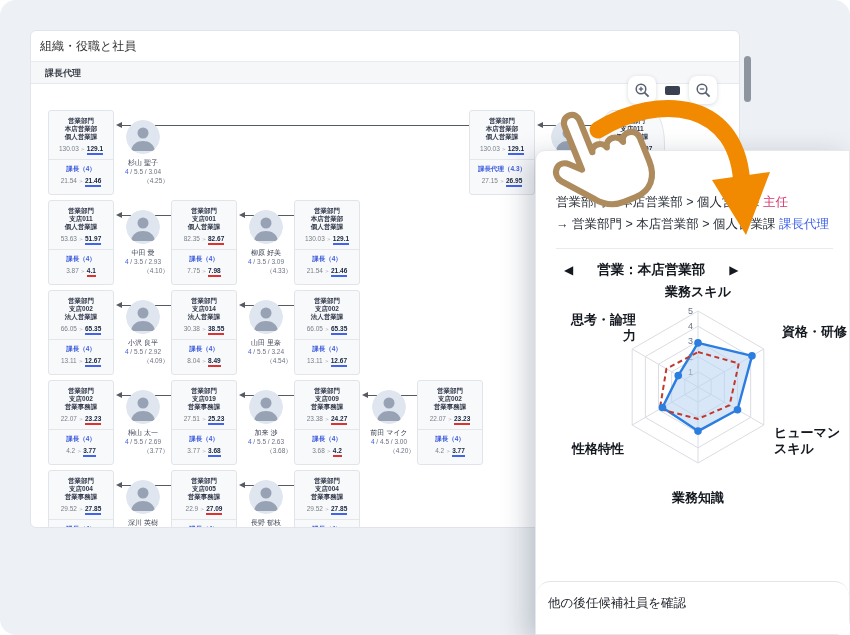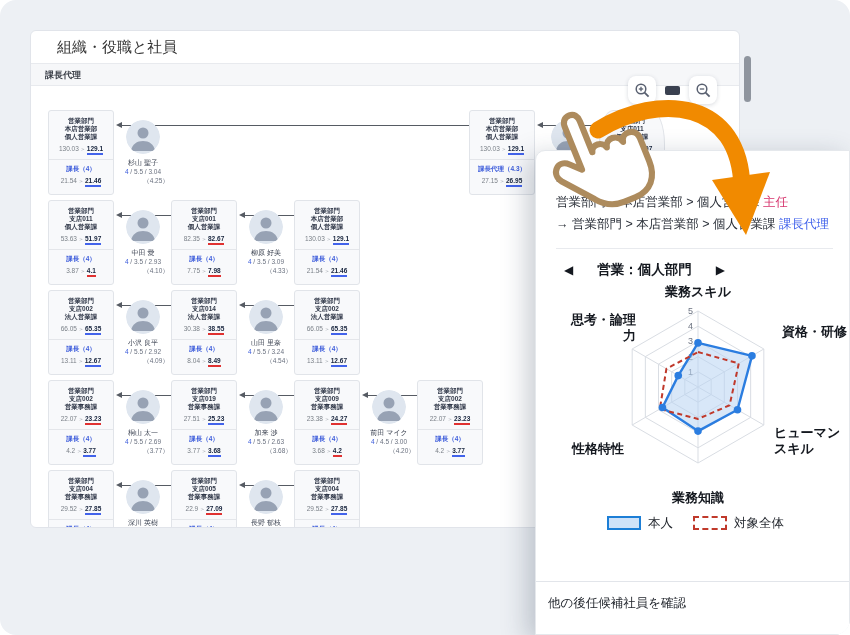--- a/index.html
+++ b/index.html
@@ -1,21 +1,21 @@
 <!DOCTYPE html>
 <html><head>
 <meta charset="utf-8">
 <style>
   html,body{margin:0;padding:0;background:#fff;}
   body{width:850px;height:635px;font-family:"Liberation Sans","DejaVu Sans",sans-serif;}
   .page{position:relative;width:850px;height:635px;background:#edf0f4;border-radius:16px;overflow:hidden;}
 
   
   .org-panel{position:absolute;left:30px;top:30px;width:710px;height:498px;background:#fff;border:1px solid #e1e4ea;border-radius:6px;box-sizing:border-box;}
-  .panel-title{font-size:15px;color:#333;padding:7px 26px 6px;border-bottom:1px solid #e8eaee;}
+  .panel-title{font-size:12px;color:#333;padding:7px 9px 6px;border-bottom:1px solid #e8eaee;}
   .col-headers{display:flex;height:21px;background:#f6f7f9;border-bottom:1px solid #e8eaee;font-size:9px;font-weight:bold;color:#3a3f48;}
   .col-h{box-sizing:border-box;padding:5px 0 0 14px;}
   .col-h.c1{width:435px;border-right:1px solid #e4e7ec;}
   .col-h.c2{flex:1;}
   .zoom-controls{position:absolute;top:45px;right:22px;display:flex;align-items:center;gap:9px;z-index:5;}
   .zbtn{width:28px;height:28px;background:#fff;border-radius:8px;box-shadow:0 1px 4px rgba(40,50,70,.18);display:flex;align-items:center;justify-content:center;cursor:pointer;}
   .zind{width:15px;height:9px;background:#3a4150;border-radius:2px;}
 
   .chart-area{position:absolute;left:0;top:73px;width:708px;height:423px;overflow:hidden;}
   .orow{position:absolute;left:0;width:708px;height:90px;}
@@ -54,21 +54,21 @@
   .role-blue{color:#4263eb;}
   .dp-div{border-top:1px solid #e8eaee;margin:12px 16px 12px 0;}
   .selector{display:flex;align-items:center;gap:24px;font-size:13.5px;font-weight:bold;color:#14181f;margin:0 0 2px 8px;}
   .sel-arrow{font-size:12px;cursor:pointer;color:#14181f;}
   .radar-wrap{margin-left:-8px;}
   .legend{display:flex;align-items:center;justify-content:center;gap:20px;font-size:12.5px;color:#23272e;margin:2px 14px 0 0;}
   .leg-item{display:flex;align-items:center;gap:7px;}
   .sw-blue{width:34px;height:14px;background:#cfe2f8;border:2px solid #1c7ed6;box-sizing:border-box;}
   .sw-red{width:34px;height:14px;border:2px dashed #c0392b;box-sizing:border-box;}
   .detail-link{text-align:right;padding-right:18px;margin-top:17px;font-size:12.5px;color:#23272e;cursor:pointer;}
-  .dp-footer{position:absolute;left:0;right:0;bottom:0;height:52px;border-top:1px solid #e2e5ea;}
+  .dp-footer{position:absolute;left:0;right:0;bottom:0;height:52px;border-top:1px solid #e2e5ea;border-radius:15px;}
   .footer-link{padding:13px 0 0 12px;font-size:12.5px;color:#23272e;cursor:pointer;}
 
   
   .annotation{position:absolute;inset:0;pointer-events:none;z-index:50;}
 </style>
 </head>
 <body>
 
 <div class="page">
 
@@ -404,21 +404,21 @@
   </div>
 
   <div class="detail-panel">
     <div class="dp-inner">
       <div class="emp-name">白井 大輔</div>
       <div class="emp-path"><span>営業部門 &gt; 本店営業部 &gt; 個人営業課</span> <span class="role-red">主任</span></div>
       <div class="emp-path"><span>→ </span><span>営業部門 &gt; 本店営業部 &gt; 個人営業課</span> <span class="role-blue">課長代理</span></div>
       <div class="dp-div"></div>
       <div class="selector">
         <span class="sel-arrow">◀</span>
-        <span>営業：個人部門</span>
+        <span>営業：本店営業部</span>
         <span class="sel-arrow">▶</span>
       </div>
       <div class="radar-wrap">
         <svg id="radarSvg" width="300" height="228" viewBox="0 0 300 228">
             <polygon points="150,90.8 163.16358613752348,98.4 163.16358613752348,113.6 150,121.2 136.83641386247652,113.6 136.83641386247655,98.4" fill="none" stroke="#d9dde3" stroke-width="1"></polygon>
             <polygon points="150,75.6 176.32717227504693,90.8 176.32717227504693,121.2 150,136.4 123.67282772495307,121.2 123.67282772495307,90.8" fill="none" stroke="#d9dde3" stroke-width="1"></polygon>
             <polygon points="150,60.400000000000006 189.49075841257041,83.2 189.49075841257041,128.8 150,151.6 110.5092415874296,128.8 110.5092415874296,83.19999999999999" fill="none" stroke="#d9dde3" stroke-width="1"></polygon>
             <polygon points="150,45.2 202.65434455009387,75.60000000000001 202.65434455009387,136.4 150,166.8 97.34565544990613,136.4 97.34565544990613,75.6" fill="none" stroke="#d9dde3" stroke-width="1"></polygon>
             <polygon points="150,30 215.81793068761732,68 215.81793068761732,144 150,182 84.18206931238267,144 84.18206931238268,68" fill="none" stroke="#d9dde3" stroke-width="1"></polygon>
             <line x1="150" y1="106" x2="150" y2="30" stroke="#d9dde3" stroke-width="1"></line>
@@ -443,30 +443,20 @@
             <text x="150" y="15" text-anchor="middle" font-size="13" font-weight="bold" fill="#14181f">業務スキル</text>
             <text x="234" y="55" text-anchor="start" font-size="13" font-weight="bold" fill="#14181f">資格・研修</text>
             <text x="226" y="156" text-anchor="start" font-size="13" font-weight="bold" fill="#14181f">ヒューマン</text>
             <text x="226" y="172" text-anchor="start" font-size="13" font-weight="bold" fill="#14181f">スキル</text>
             <text x="150" y="221" text-anchor="middle" font-size="13" font-weight="bold" fill="#14181f">業務知識</text>
             <text x="76" y="172" text-anchor="end" font-size="13" font-weight="bold" fill="#14181f">性格特性</text>
             <text x="88" y="43" text-anchor="end" font-size="13" font-weight="bold" fill="#14181f">思考・論理</text>
             <text x="88" y="59" text-anchor="end" font-size="13" font-weight="bold" fill="#14181f">力</text>
           </svg>
       </div>
-      <div class="legend">
-        <div class="leg-item">
-          <div class="sw-blue"></div>
-          <span>本人</span>
-        </div>
-        <div class="leg-item">
-          <div class="sw-red"></div>
-          <span>対象全体</span>
-        </div>
-      </div>
     </div>
     <div class="dp-footer">
       <div class="footer-link">他の後任候補社員を確認</div>
     </div>
   </div>
 
   <svg class="annotation" width="850" height="635" viewBox="0 0 850 635">
     <path d="M 598 130 C 660 92 740 100 742 188" fill="none" stroke="#f18a00" stroke-width="17" stroke-linecap="round"></path>
     <polygon points="712,180 770,172 746,235" fill="#f18a00"></polygon>
     <g transform="translate(549,102) rotate(-22,50,60) scale(0.95)">

